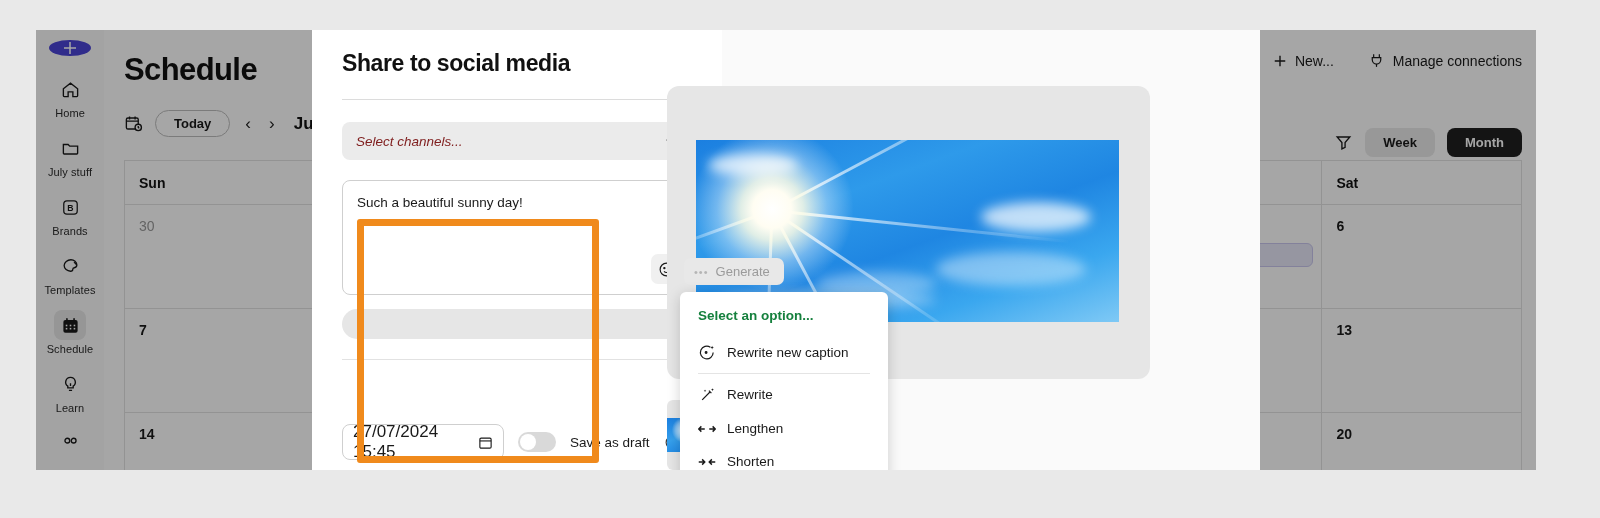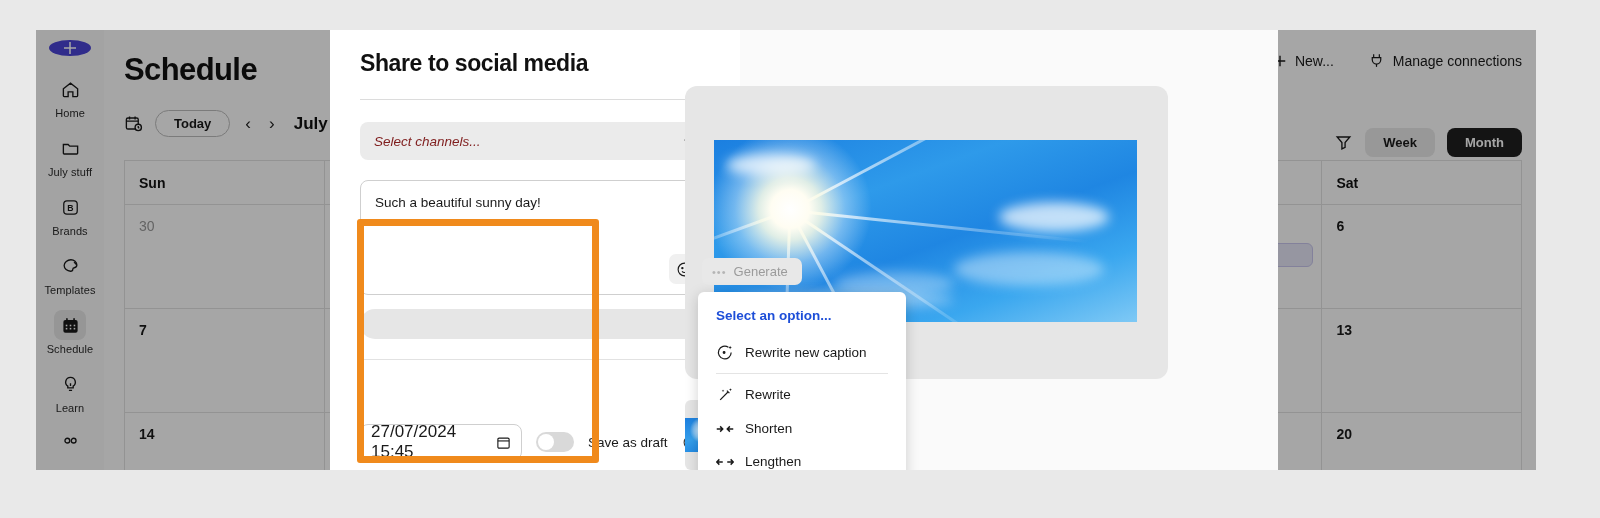--- a/index.html
+++ b/index.html
@@ -123,21 +123,21 @@
   .event-chip {
     position: absolute; left: 8px; right: 8px; top: 38px;
     background: #e7e6f7; border: 1px solid #c9c7ee; border-radius: 6px;
     font-size: 11px; color: #2b2b2b; padding: 5px 7px;
     white-space: nowrap; overflow: hidden;
   }
 
   
   .modal {
     position: absolute;
-    left: 330px; top: 30px;
+    left: 312px; top: 30px;
     width: 948px; height: 440px;
     background: #ffffff;
     z-index: 40;
     overflow: hidden;
   }
   .modal-left { position: absolute; left: 0; top: 0; width: 410px; height: 440px; padding: 0 30px; }
   .modal-title {
     font-size: 23px; font-weight: 800; color: #111;
     padding-top: 20px; letter-spacing: -0.4px;
   }
@@ -204,21 +204,21 @@
 
   .gen-menu {
     position: absolute; left: 368px; top: 262px;
     width: 208px;
     background: #fff; border-radius: 6px;
     box-shadow: 0 3px 14px rgba(0,0,0,.18);
     padding: 10px 0 10px 0;
     z-index: 56;
   }
   .gen-menu-title {
-    font-size: 13.5px; font-weight: 700; color: #1d4ed8;
+    font-size: 13.5px; font-weight: 700; color: #15803d;
     padding: 6px 14px 12px 18px;
   }
   .gen-item {
     display: flex; align-items: center; gap: 11px;
     padding: 9px 18px; font-size: 13.5px; color: #1a1a1a; cursor: pointer;
   }
   .gen-item .gi-icon { width: 18px; display: flex; align-items: center; justify-content: center; }
   .gen-divider { height: 1px; background: #e4e4e4; margin: 3px 18px; }
 
   
@@ -593,34 +593,34 @@
             <path d="M19 3l.6 1.6 1.6.6-1.6.6L19 7.4l-.6-1.6-1.6-.6 1.6-.6z" fill="#1a1a1a" stroke="none"></path>
             <path d="M8.5 5l.5 1.3 1.3.5-1.3.5L8.5 8.6 8 7.3l-1.3-.5L8 6.3z" fill="#1a1a1a" stroke="none"></path>
           </svg>
         </span>
         <span>Rewrite</span>
       </div>
 
       <div class="gen-item">
         <span class="gi-icon">
           <svg width="18" height="14" viewBox="0 0 24 16" fill="none" stroke="#1a1a1a" stroke-width="1.9">
-            <path d="M1 8h8M5.5 4.5L9 8l-3.5 3.5"></path>
-            <path d="M23 8h-8M18.5 4.5L15 8l3.5 3.5"></path>
-          </svg>
-        </span>
-        <span>Shorten</span>
+            <path d="M9 8H1M4.5 4.5L1 8l3.5 3.5"></path>
+            <path d="M15 8h8M19.5 4.5L23 8l-3.5 3.5"></path>
+          </svg>
+        </span>
+        <span>Lengthen</span>
       </div>
 
       <div class="gen-item">
         <span class="gi-icon">
           <svg width="18" height="14" viewBox="0 0 24 16" fill="none" stroke="#1a1a1a" stroke-width="1.9">
-            <path d="M9 8H1M4.5 4.5L1 8l3.5 3.5"></path>
-            <path d="M15 8h8M19.5 4.5L23 8l-3.5 3.5"></path>
-          </svg>
-        </span>
-        <span>Lengthen</span>
+            <path d="M1 8h8M5.5 4.5L9 8l-3.5 3.5"></path>
+            <path d="M23 8h-8M18.5 4.5L15 8l3.5 3.5"></path>
+          </svg>
+        </span>
+        <span>Shorten</span>
       </div>
     </div>
   </div>
 
   <div class="highlight"></div>
 
 </div>
 
 </body></html>

